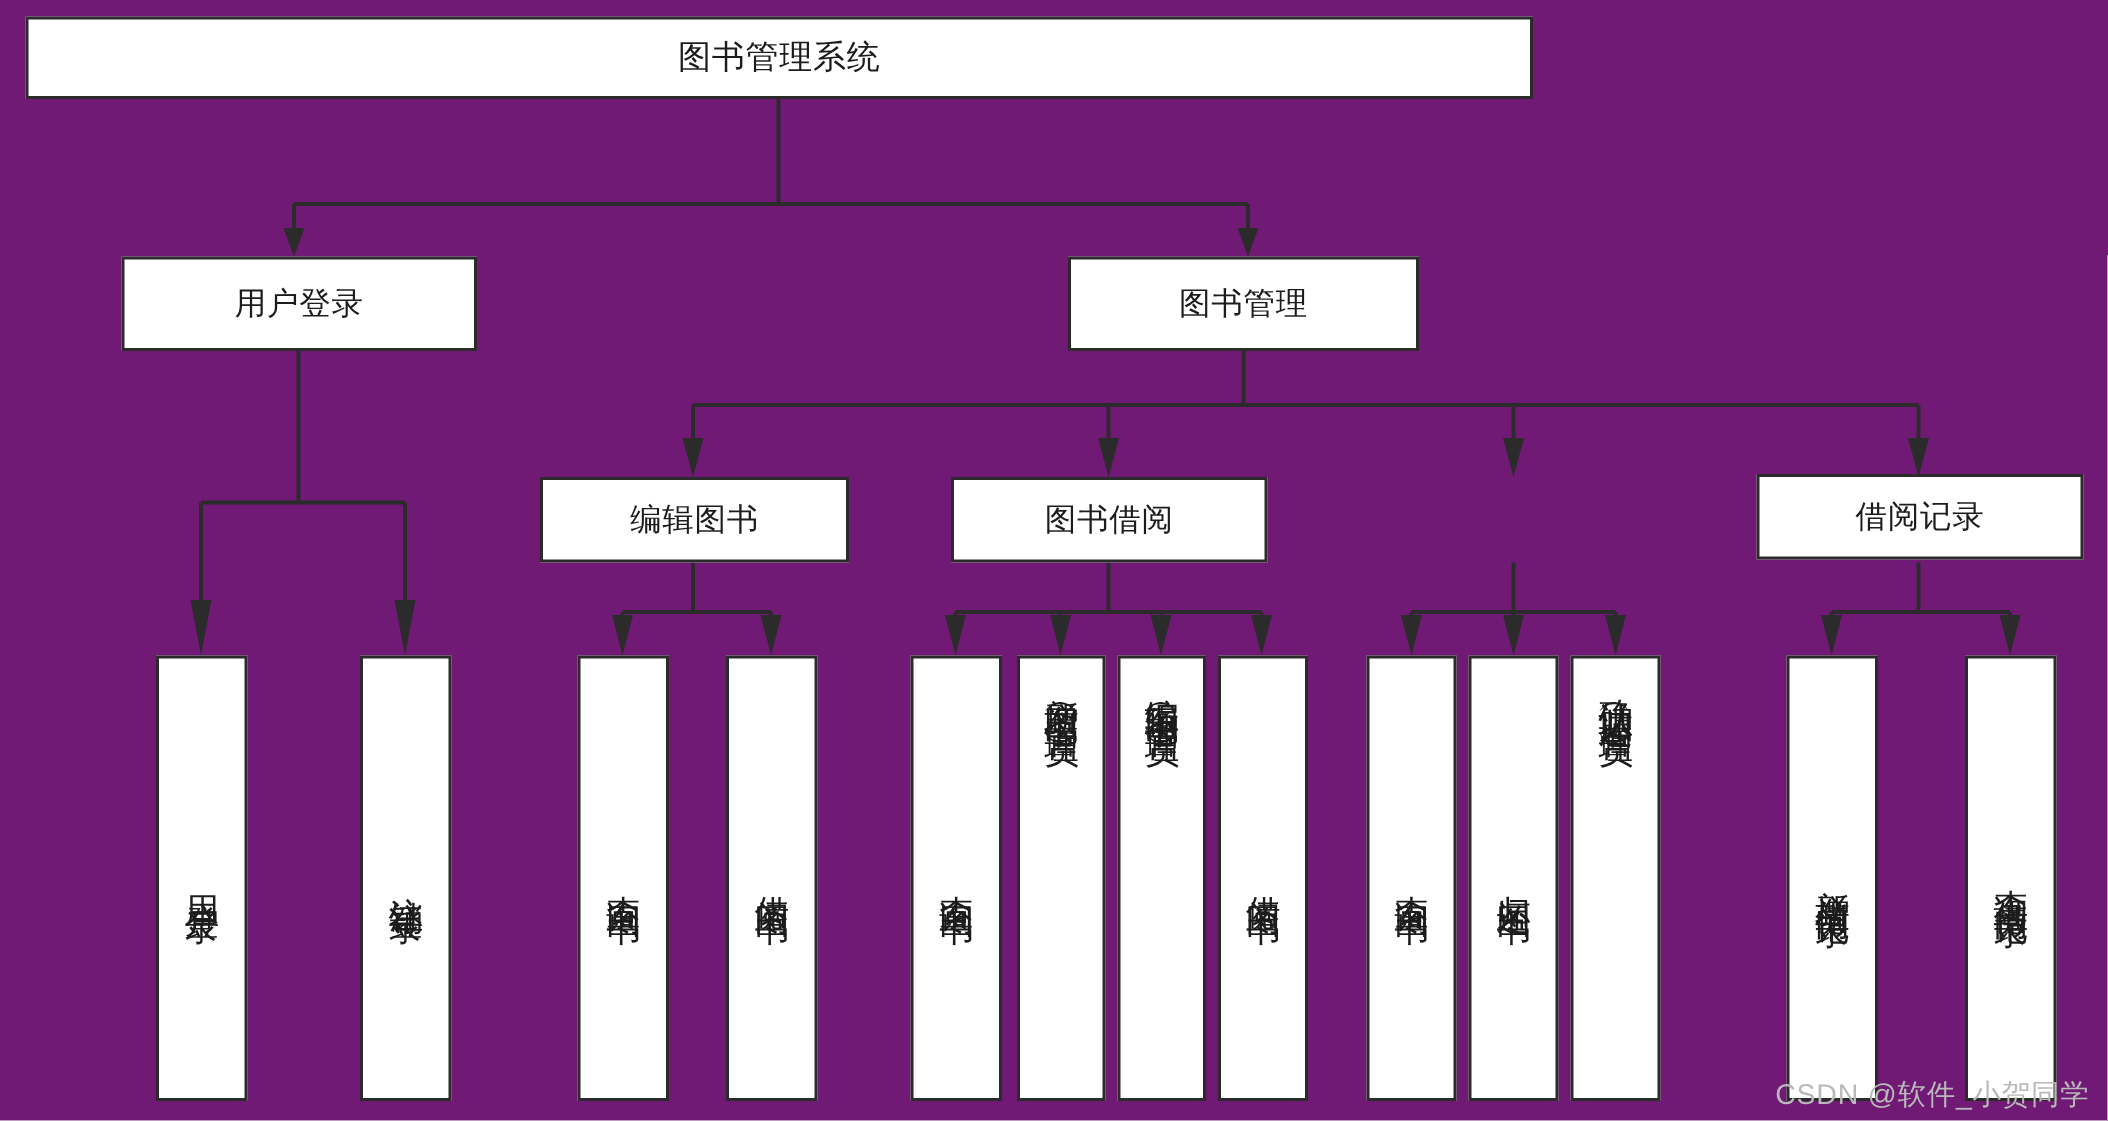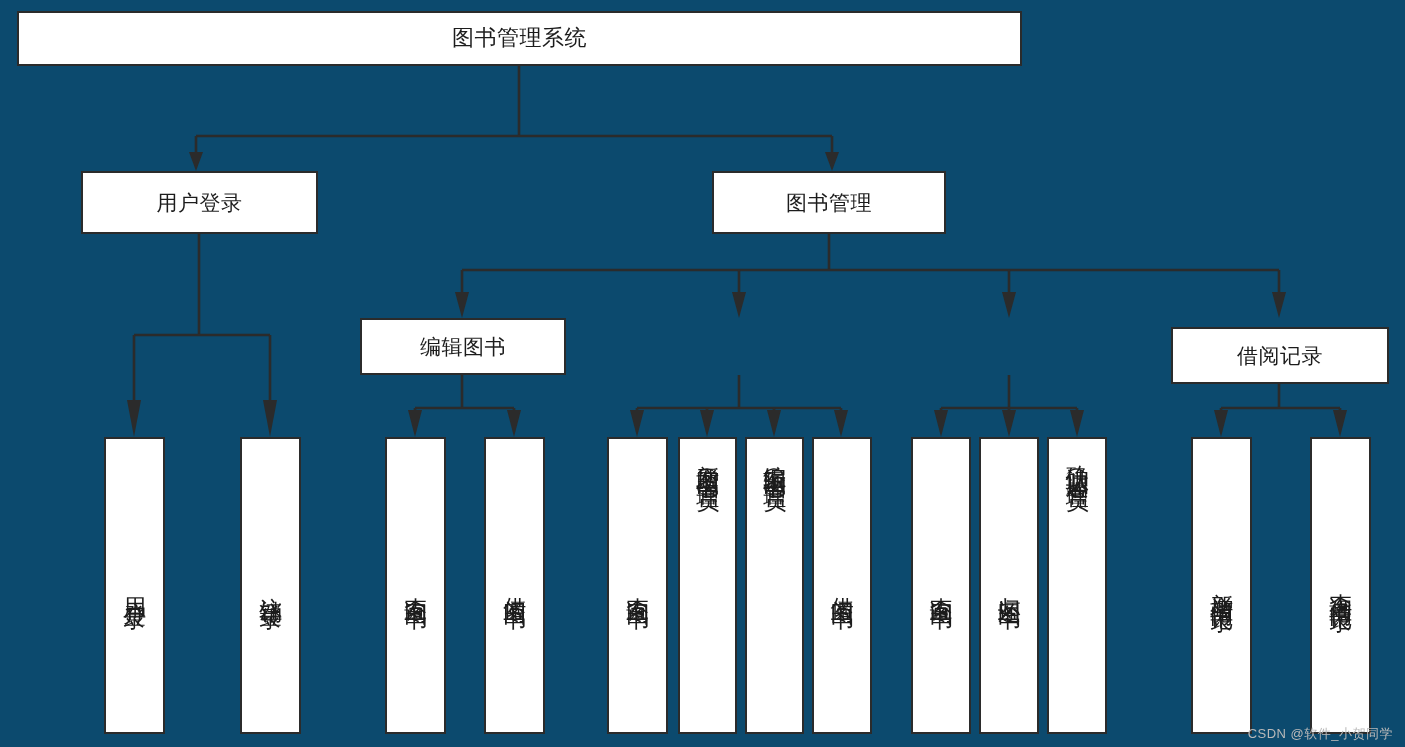--- a/index.html
+++ b/index.html
@@ -7,21 +7,21 @@
     padding: 0;
     background: #ffffff;
   }
   body {
     font-family: "Liberation Sans", "DejaVu Sans", sans-serif;
   }
   #stage {
     position: relative;
     width: 1405px;
     height: 747px;
-    background: #0c4a6e;
+    background: #701a75;
     overflow: hidden;
   }
   #diagram-svg {
     position: absolute;
     left: 0;
     top: 0;
     width: 1405px;
     height: 747px;
   }
   .node-box {
@@ -62,21 +62,21 @@
     padding-top: 6px;
   }
   .leaf-box.centered {
     align-items: center;
     padding-top: 0;
   }
   #watermark {
     position: absolute;
     right: 12px;
     bottom: 4px;
-    font-size: 13px;
+    font-size: 19px;
     color: #b9b9b9;
     letter-spacing: 0.5px;
     white-space: nowrap;
     pointer-events: none;
     user-select: none;
   }
 </style>
 </head>
 <body>
 
@@ -170,23 +170,26 @@
   </div>
 
   <div class="node-box" style="left:712px; top:171px; width:234px; height:63px;">
     <span class="node-label h-label">图书管理</span>
   </div>
 
   <div class="node-box" style="left:360px; top:318px; width:206px; height:57px;">
     <span class="node-label h-label">编辑图书</span>
   </div>
 
-
-
-  <div class="node-box" style="left:1171px; top:327px; width:218px; height:57px;">
+  <div class="node-box" style="left:634px; top:318px; width:211px; height:57px;">
+    <span class="node-label h-label">图书借阅</span>
+  </div>
+
+
+  <div class="node-box" style="left:1171px; top:316px; width:218px; height:57px;">
     <span class="node-label h-label">借阅记录</span>
   </div>
 
   <div class="node-box leaf-box centered" style="left:104px; top:437px; width:61px; height:297px;">
     <span class="node-label v-label">用户登录</span>
   </div>
 
   <div class="node-box leaf-box centered" style="left:240px; top:437px; width:61px; height:297px;">
     <span class="node-label v-label">注销登录</span>
   </div>

